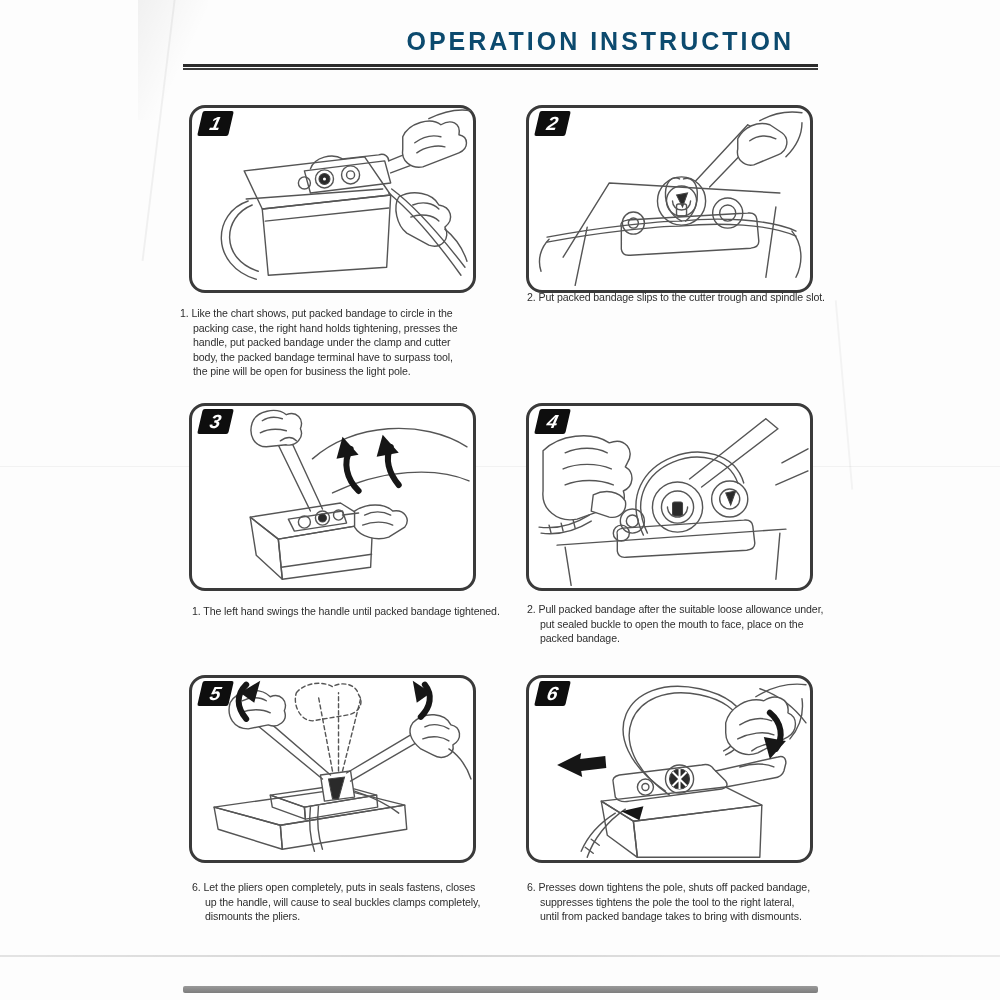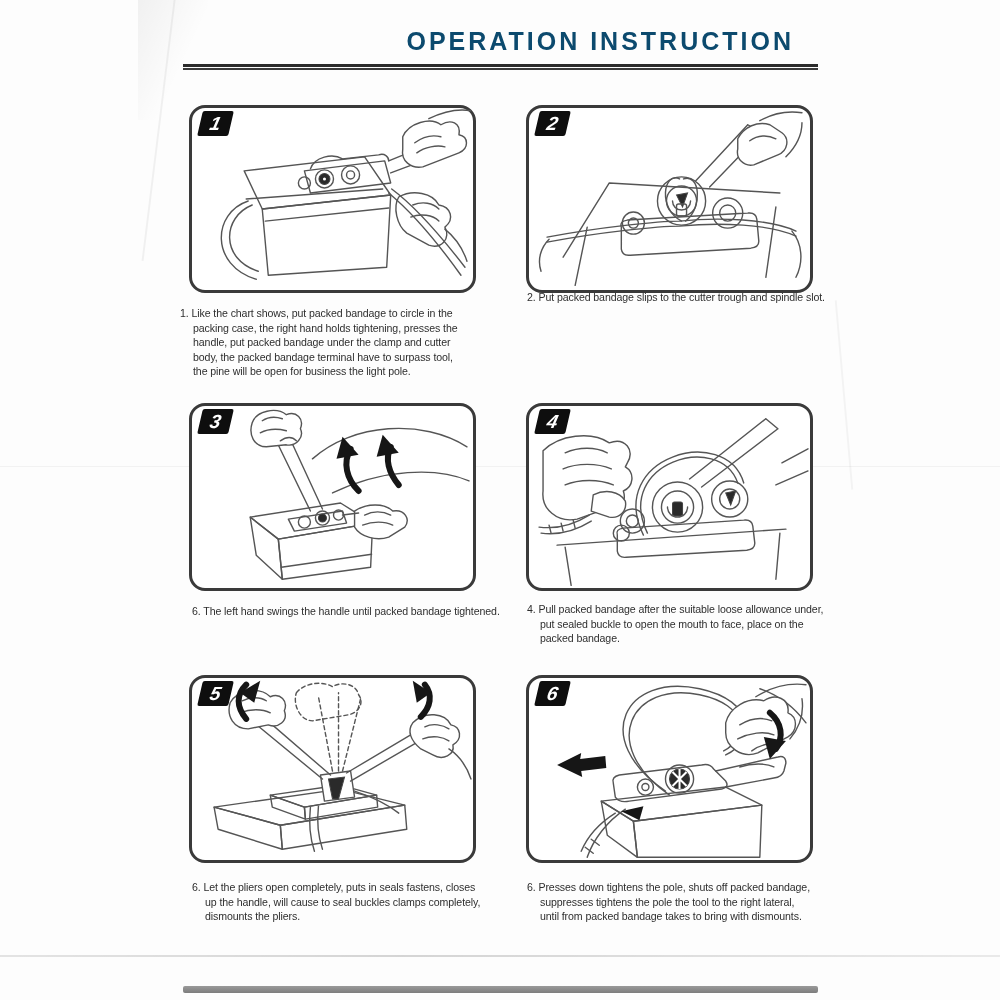--- a/index.html
+++ b/index.html
@@ -271,22 +271,22 @@
     </g>
   </svg>
 </div>
 
 <div class="caption" style="left:180px;top:306px;">1. Like the chart shows, put packed bandage to circle in the
 packing case, the right hand holds tightening, presses the
 handle, put packed bandage under the clamp and cutter
 body, the packed bandage terminal have to surpass tool,
 the pine will be open for business the light pole.</div>
 <div class="caption" style="left:527px;top:290px;">2. Put packed bandage slips to the cutter trough and spindle slot.</div>
-<div class="caption" style="left:192px;top:604px;">6. The left hand swings the handle until packed bandage tightened.</div>
-<div class="caption" style="left:527px;top:602px;">4. Pull packed bandage after the suitable loose allowance under,
+<div class="caption" style="left:192px;top:604px;">1. The left hand swings the handle until packed bandage tightened.</div>
+<div class="caption" style="left:527px;top:602px;">2. Pull packed bandage after the suitable loose allowance under,
 put sealed buckle to open the mouth to face, place on the
 packed bandage.</div>
 <div class="caption" style="left:192px;top:880px;">6. Let the pliers open completely, puts in seals fastens, closes
 up the handle, will cause to seal buckles clamps completely,
 dismounts the pliers.</div>
 <div class="caption" style="left:527px;top:880px;">6. Presses down tightens the pole, shuts off packed bandage,
 suppresses tightens the pole the tool to the right lateral,
 until from packed bandage takes to bring with dismounts.</div>
 
 </body></html>

